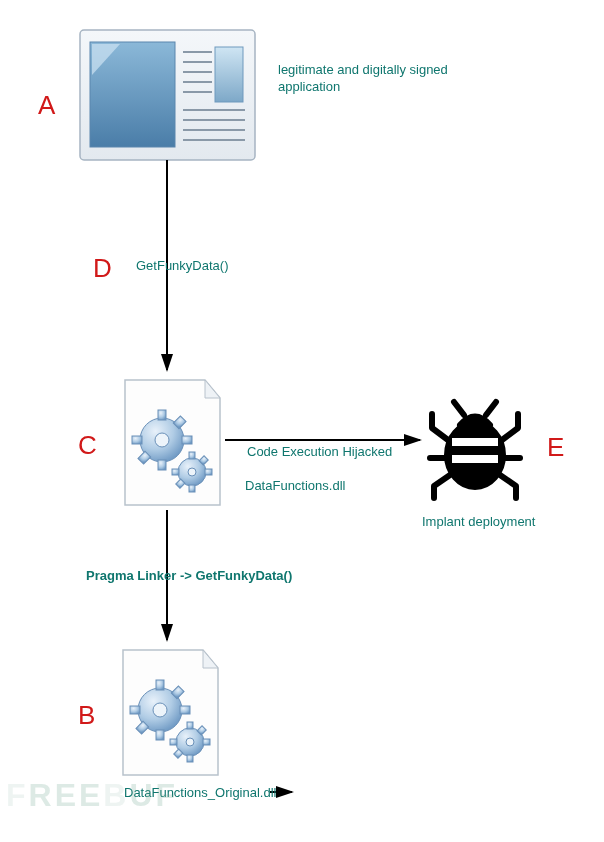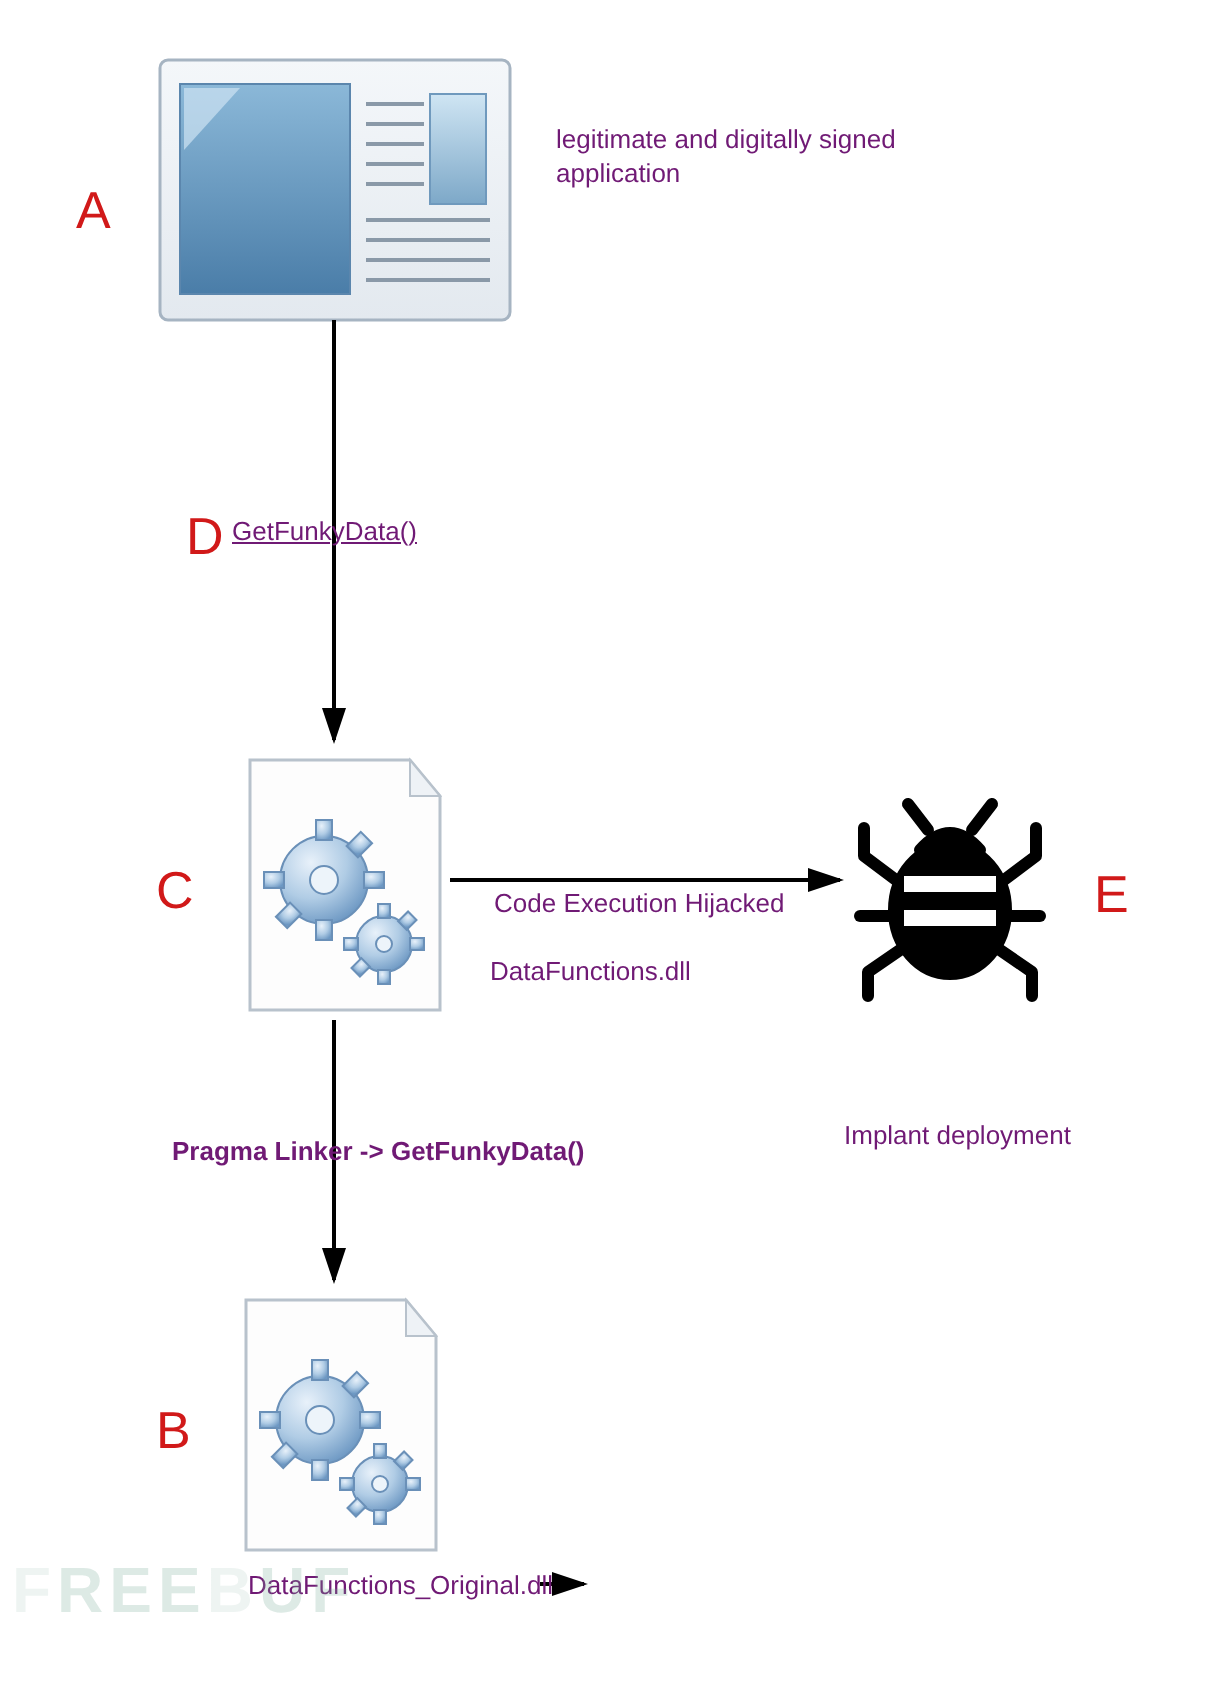--- a/index.html
+++ b/index.html
@@ -15,21 +15,21 @@
   }
   .label-letter {
     position: absolute;
     font-size: 26px;
     color: #d11919;
     font-weight: 400;
   }
   .small-text {
     position: absolute;
     font-size: 13px;
-    color: #701a75;
+    color: #0f766e;
     line-height: 1.3;
   }
   svg {
     position: absolute;
     left: 0;
     top: 0;
   }
   .watermark {
     position: absolute;
     left: 6px;
@@ -194,22 +194,22 @@
   <line x1="270" y1="792" x2="292" y2="792" stroke="#000" stroke-width="2" marker-end="url(#arrowhead)"></line>
 </svg>
 
 <div class="label-letter" style="left:38px; top:90px;">A</div>
 <div class="label-letter" style="left:93px; top:253px;">D</div>
 <div class="label-letter" style="left:78px; top:430px;">C</div>
 <div class="label-letter" style="left:547px; top:432px;">E</div>
 <div class="label-letter" style="left:78px; top:700px;">B</div>
 
 <div class="small-text" style="left:278px; top:62px; width:170px;">legitimate and digitally signed application</div>
-<div class="small-text" style="left:116px; top:258px;text-decoration:underline;">GetFunkyData()</div>
+<div class="small-text" style="left:136px; top:258px;">GetFunkyData()</div>
 <div class="small-text" style="left:247px; top:444px;">Code Execution Hijacked</div>
 <div class="small-text" style="left:245px; top:478px;">DataFunctions.dll</div>
-<div class="small-text" style="left:422px; top:514px;margin-top:46px;">Implant deployment</div>
+<div class="small-text" style="left:422px; top:514px;">Implant deployment</div>
 <div class="small-text" style="left:86px; top:568px;font-weight:bold;">Pragma Linker -&gt; GetFunkyData()</div>
 <div class="small-text" style="left:100px; top:785px;margin-left:24px;">DataFunctions_Original.dll</div>
 
 <div class="watermark">
   <span class="dim">F</span>REE<span class="dim">B</span>UF
 </div>
 
 </body></html>

